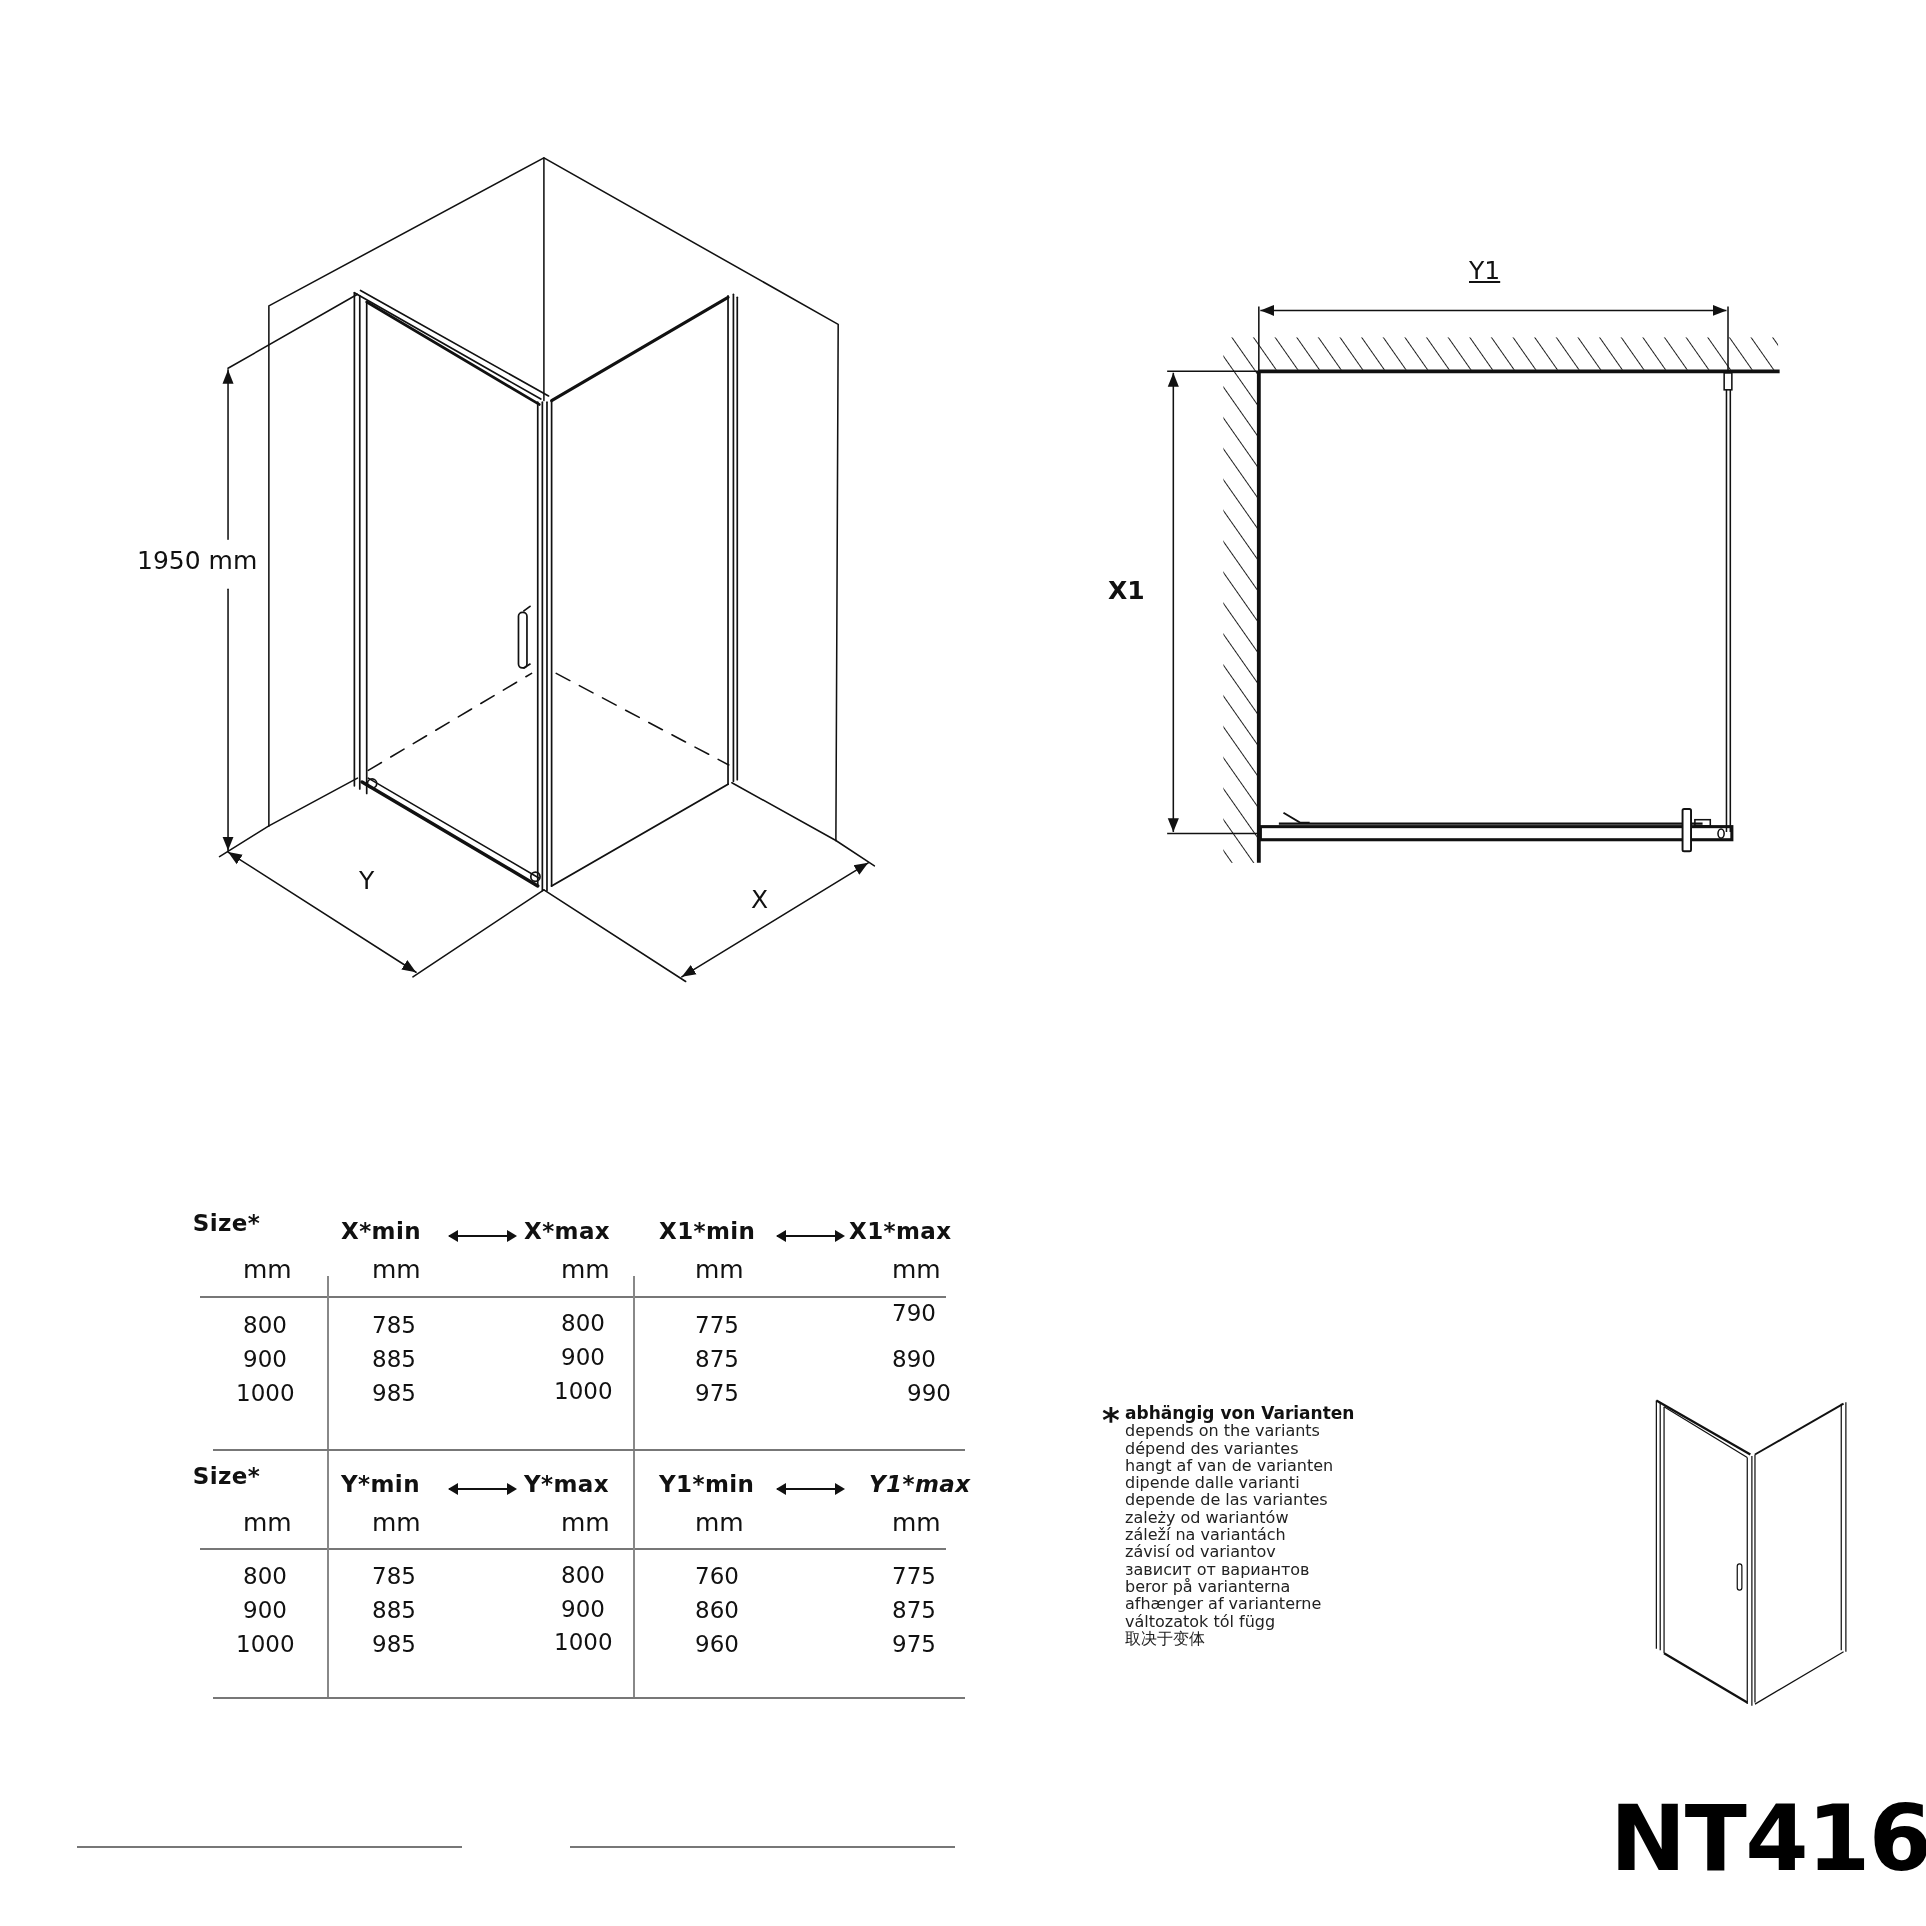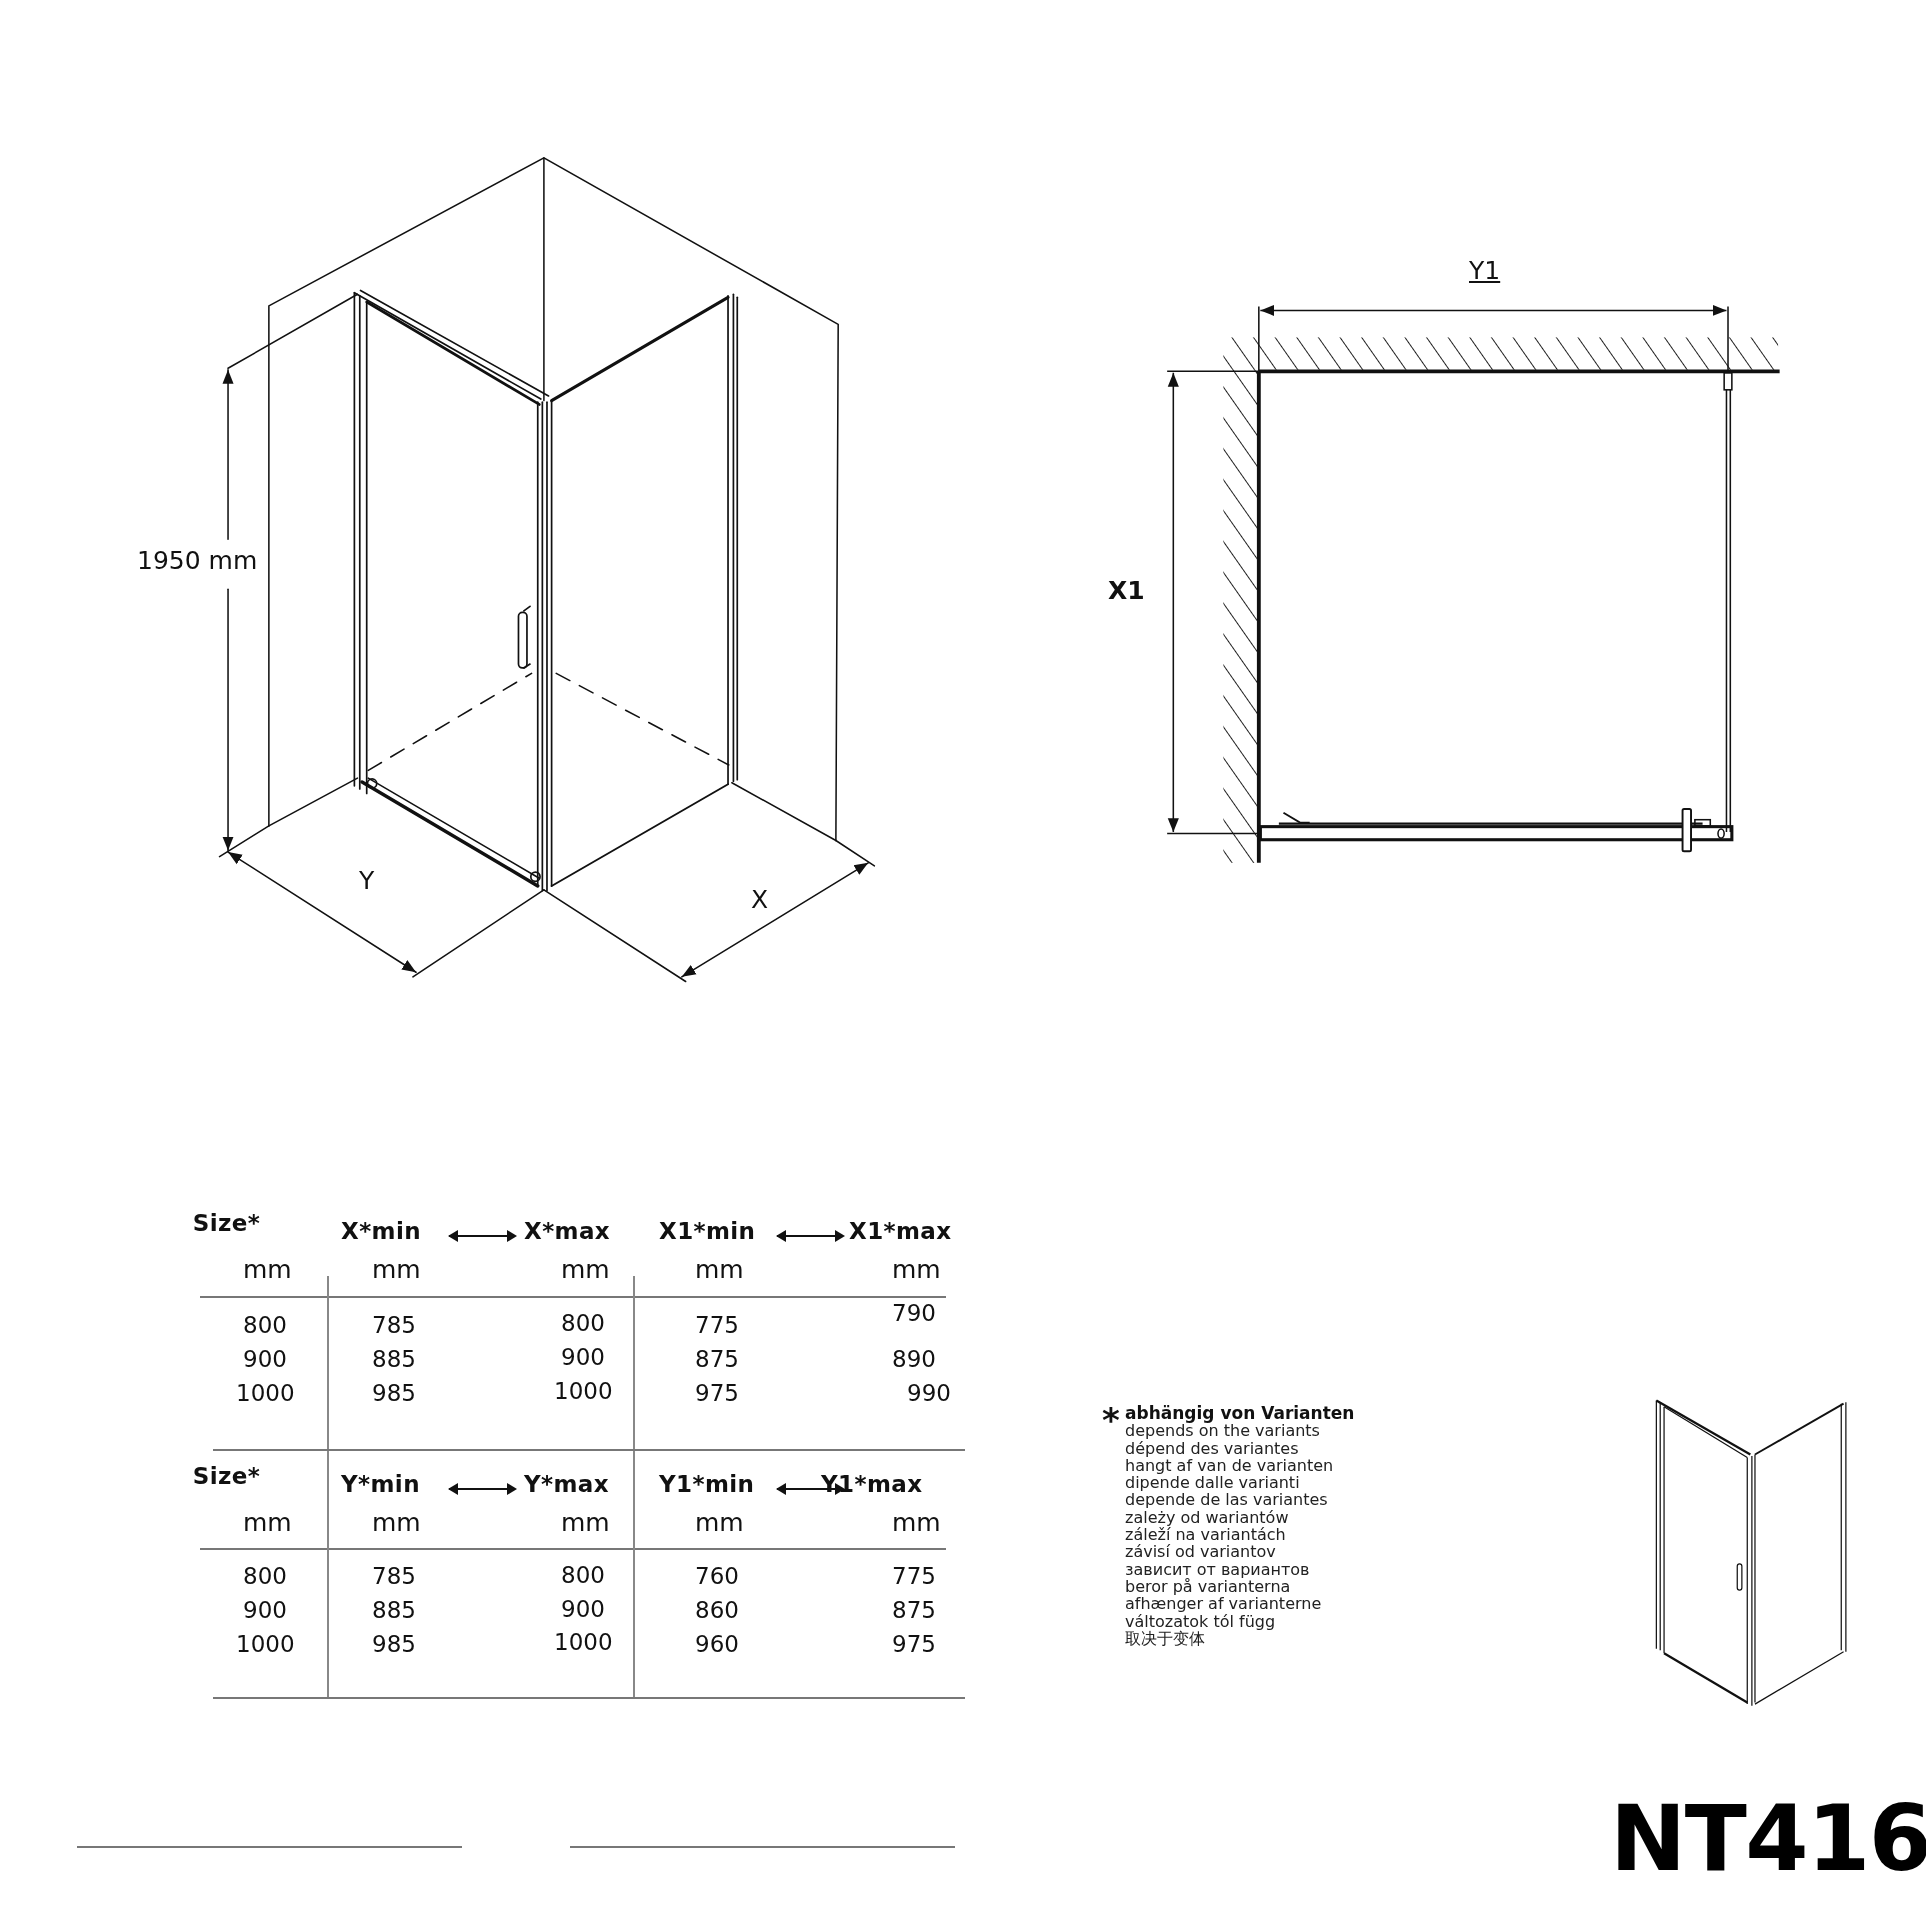--- a/index.html
+++ b/index.html
@@ -204,21 +204,21 @@
   <div class="hline" style="left:28px; top:239px; width:752px;"></div>
 </div>
 
 <div class="tbl" style="top:1463px;">
   <span class="hdr" style="left:7.7px; top:0;">Size*</span>
   <span class="hdr" style="left:156px; top:7.7px;">Y*min</span>
   <span class="arrow" style="left:264px; top:25px; width:66px;"></span>
   <span class="hdr" style="left:339px; top:7.7px;">Y*max</span>
   <span class="hdr" style="left:474px; top:7.7px;text-align:center;">Y1*min</span>
   <span class="arrow" style="left:592px; top:25px; width:66px;"></span>
-  <span class="hdr" style="left:636px; top:7.7px;">Y1*max</span>
+  <span class="hdr" style="left:684px; top:7.7px;font-style:italic;">Y1*max</span>
 
   <span class="unit" style="left:58px; top:45px;">mm</span>
   <span class="unit" style="left:187px; top:45px;">mm</span>
   <span class="unit" style="left:376px; top:45px;">mm</span>
   <span class="unit" style="left:510px; top:45px;">mm</span>
   <span class="unit" style="left:707px; top:45px;">mm</span>
 
   <div class="hline" style="left:15.4px; top:85px; width:746px;"></div>
   <div class="vline" style="left:142px; top:65px; height:170px;"></div>
   <div class="vline" style="left:448px; top:65px; height:170px;"></div>

